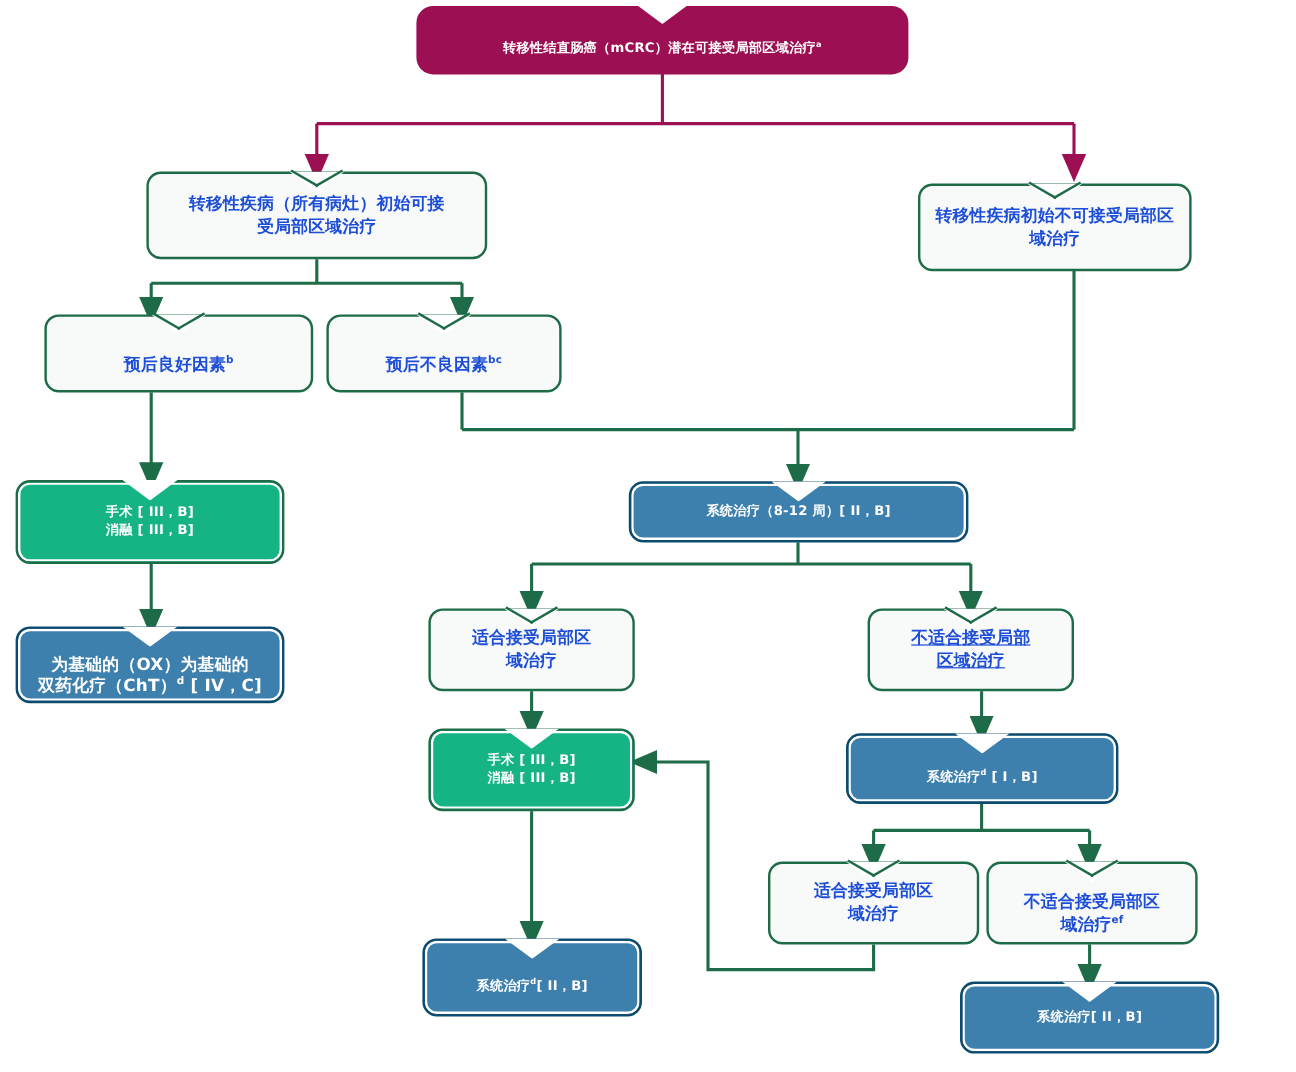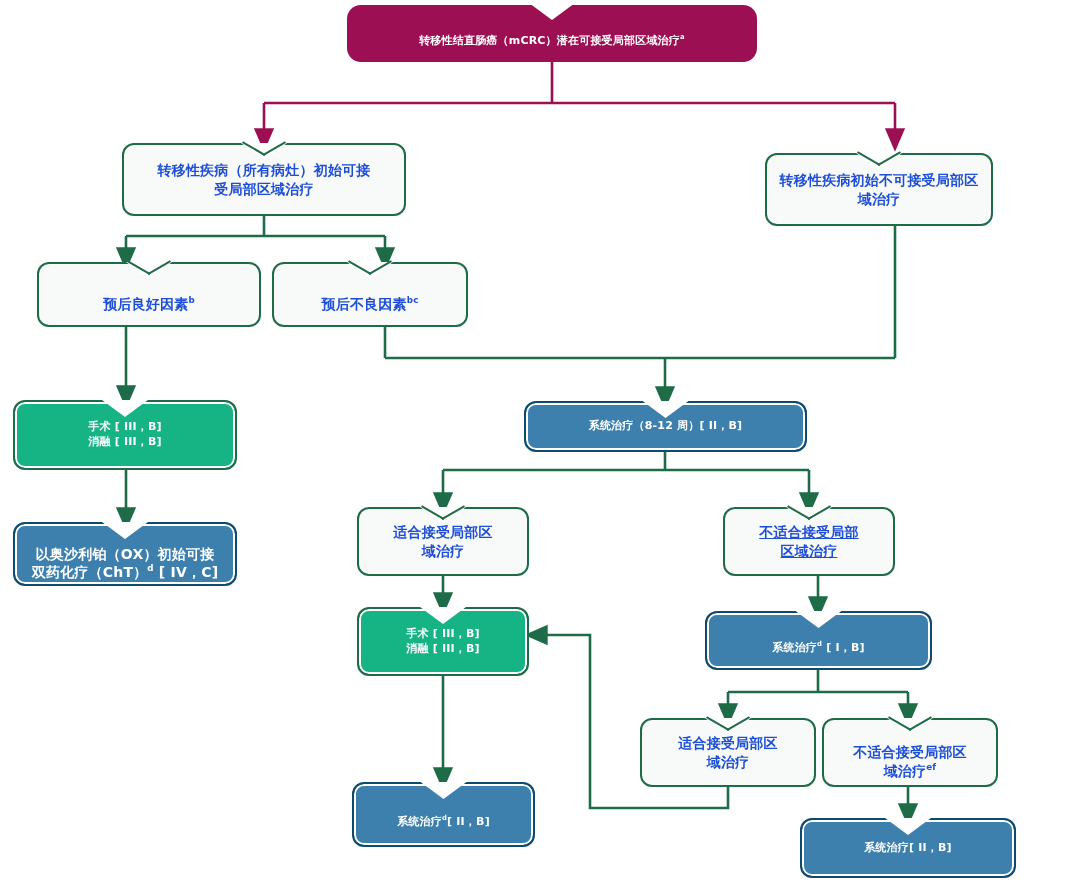--- a/index.html
+++ b/index.html
@@ -227,21 +227,21 @@
 
   <div class="node v-green fs-15" style="left:13px; top:400px; width:224px; height:70px;">
     <span class="notch"></span>
     <span class="label">手术 [ III，B]
 消融 [ III，B]</span>
   </div>
 
   <div class="node v-blue fs-14" style="left:13px; top:522px; width:224px; height:64px;">
     <span class="notch"></span>
     <span class="label">
-      <span>以奥沙利铂（OX）初始可接
+      <span>为基础的（OX）为基础的
 双药化疗（ChT）</span><sup>d</sup><span> [ IV，C]</span>
     </span>
   </div>
 
   <div class="node v-blue fs-15" style="left:524px; top:401px; width:283px; height:51px;">
     <span class="notch"></span>
     <span class="label">系统治疗（8-12 周）[ II，B]</span>
   </div>
 
   <div class="node v-plain fs-14" style="left:357px; top:507px; width:172px; height:69px;">

